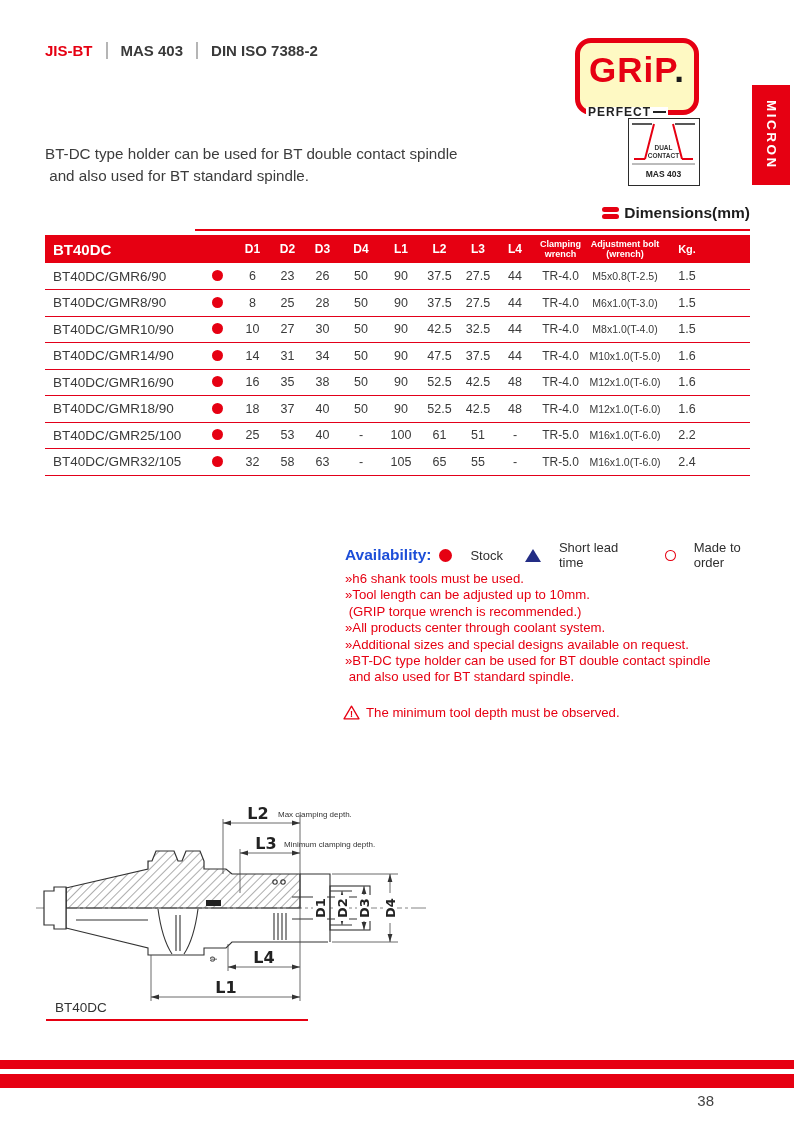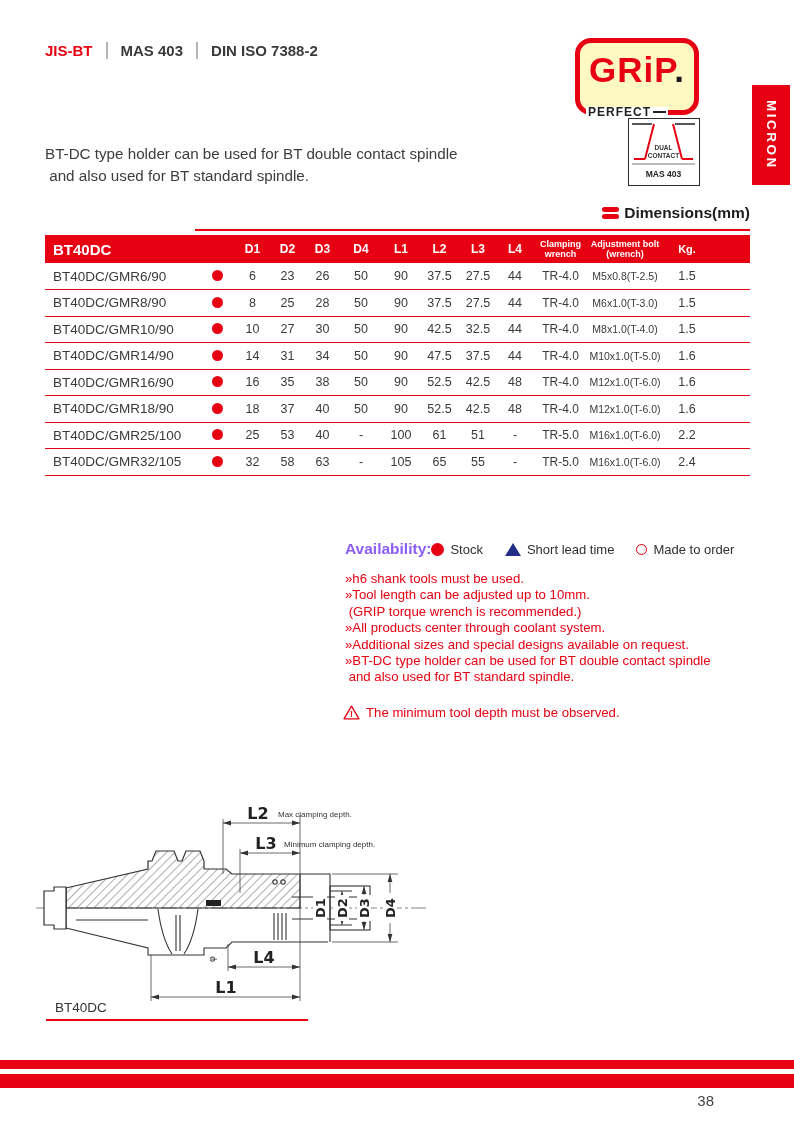--- a/index.html
+++ b/index.html
@@ -49,22 +49,22 @@
   .c-model { font-size:13.5px; padding-left:8px; color:#3a3a3a; }
   .c-dot, .c-num, .c-wrench, .c-bolt, .c-kg { text-align:center; color:#3a3a3a; }
   .c-num { font-size:12.5px; }
   .c-wrench { font-size:12px; }
   .c-bolt { font-size:10.5px; }
   .c-kg { font-size:12.5px; }
   .dot-stock { display:inline-block; width:11px; height:11px; border-radius:50%; background:#e60012; }
 
   
   .availability { position:absolute; left:345px; top:540px; display:flex; align-items:center; }
-  .avail-label { font-size:15.5px; font-weight:bold; color:#8b5cf6; margin-right:0; }
-  .avail-item { display:flex; align-items:center; margin-right:22px; font-size:13px; color:#2f2f2f; }
+  .avail-label { font-size:15.5px; font-weight:bold; color:#1d4ed8; margin-right:8px; }
+  .avail-item { display:flex; align-items:center; margin-right:22px; font-size:13px; color:#2f2f2f;gap:12px; }
   .avail-item .ic { margin-right:6px; }
   .ic-dot { width:13px; height:13px; border-radius:50%; background:#e60012; }
   .ic-tri { width:0; height:0; border-left:8px solid transparent; border-right:8px solid transparent; border-bottom:13px solid #232d85; }
   .ic-circ { width:11px; height:11px; border-radius:50%; border:1.6px solid #e60012; background:#fff; }
 
   
   .notes { position:absolute; left:345px; top:571px; }
   .note-line { font-size:13.2px; line-height:16.4px; color:#e60012; white-space:pre; }
   .warning { position:absolute; left:343px; top:705px; display:flex; align-items:center; gap:6px; }
   .warning .wtxt { font-size:13.2px; color:#e60012; }

